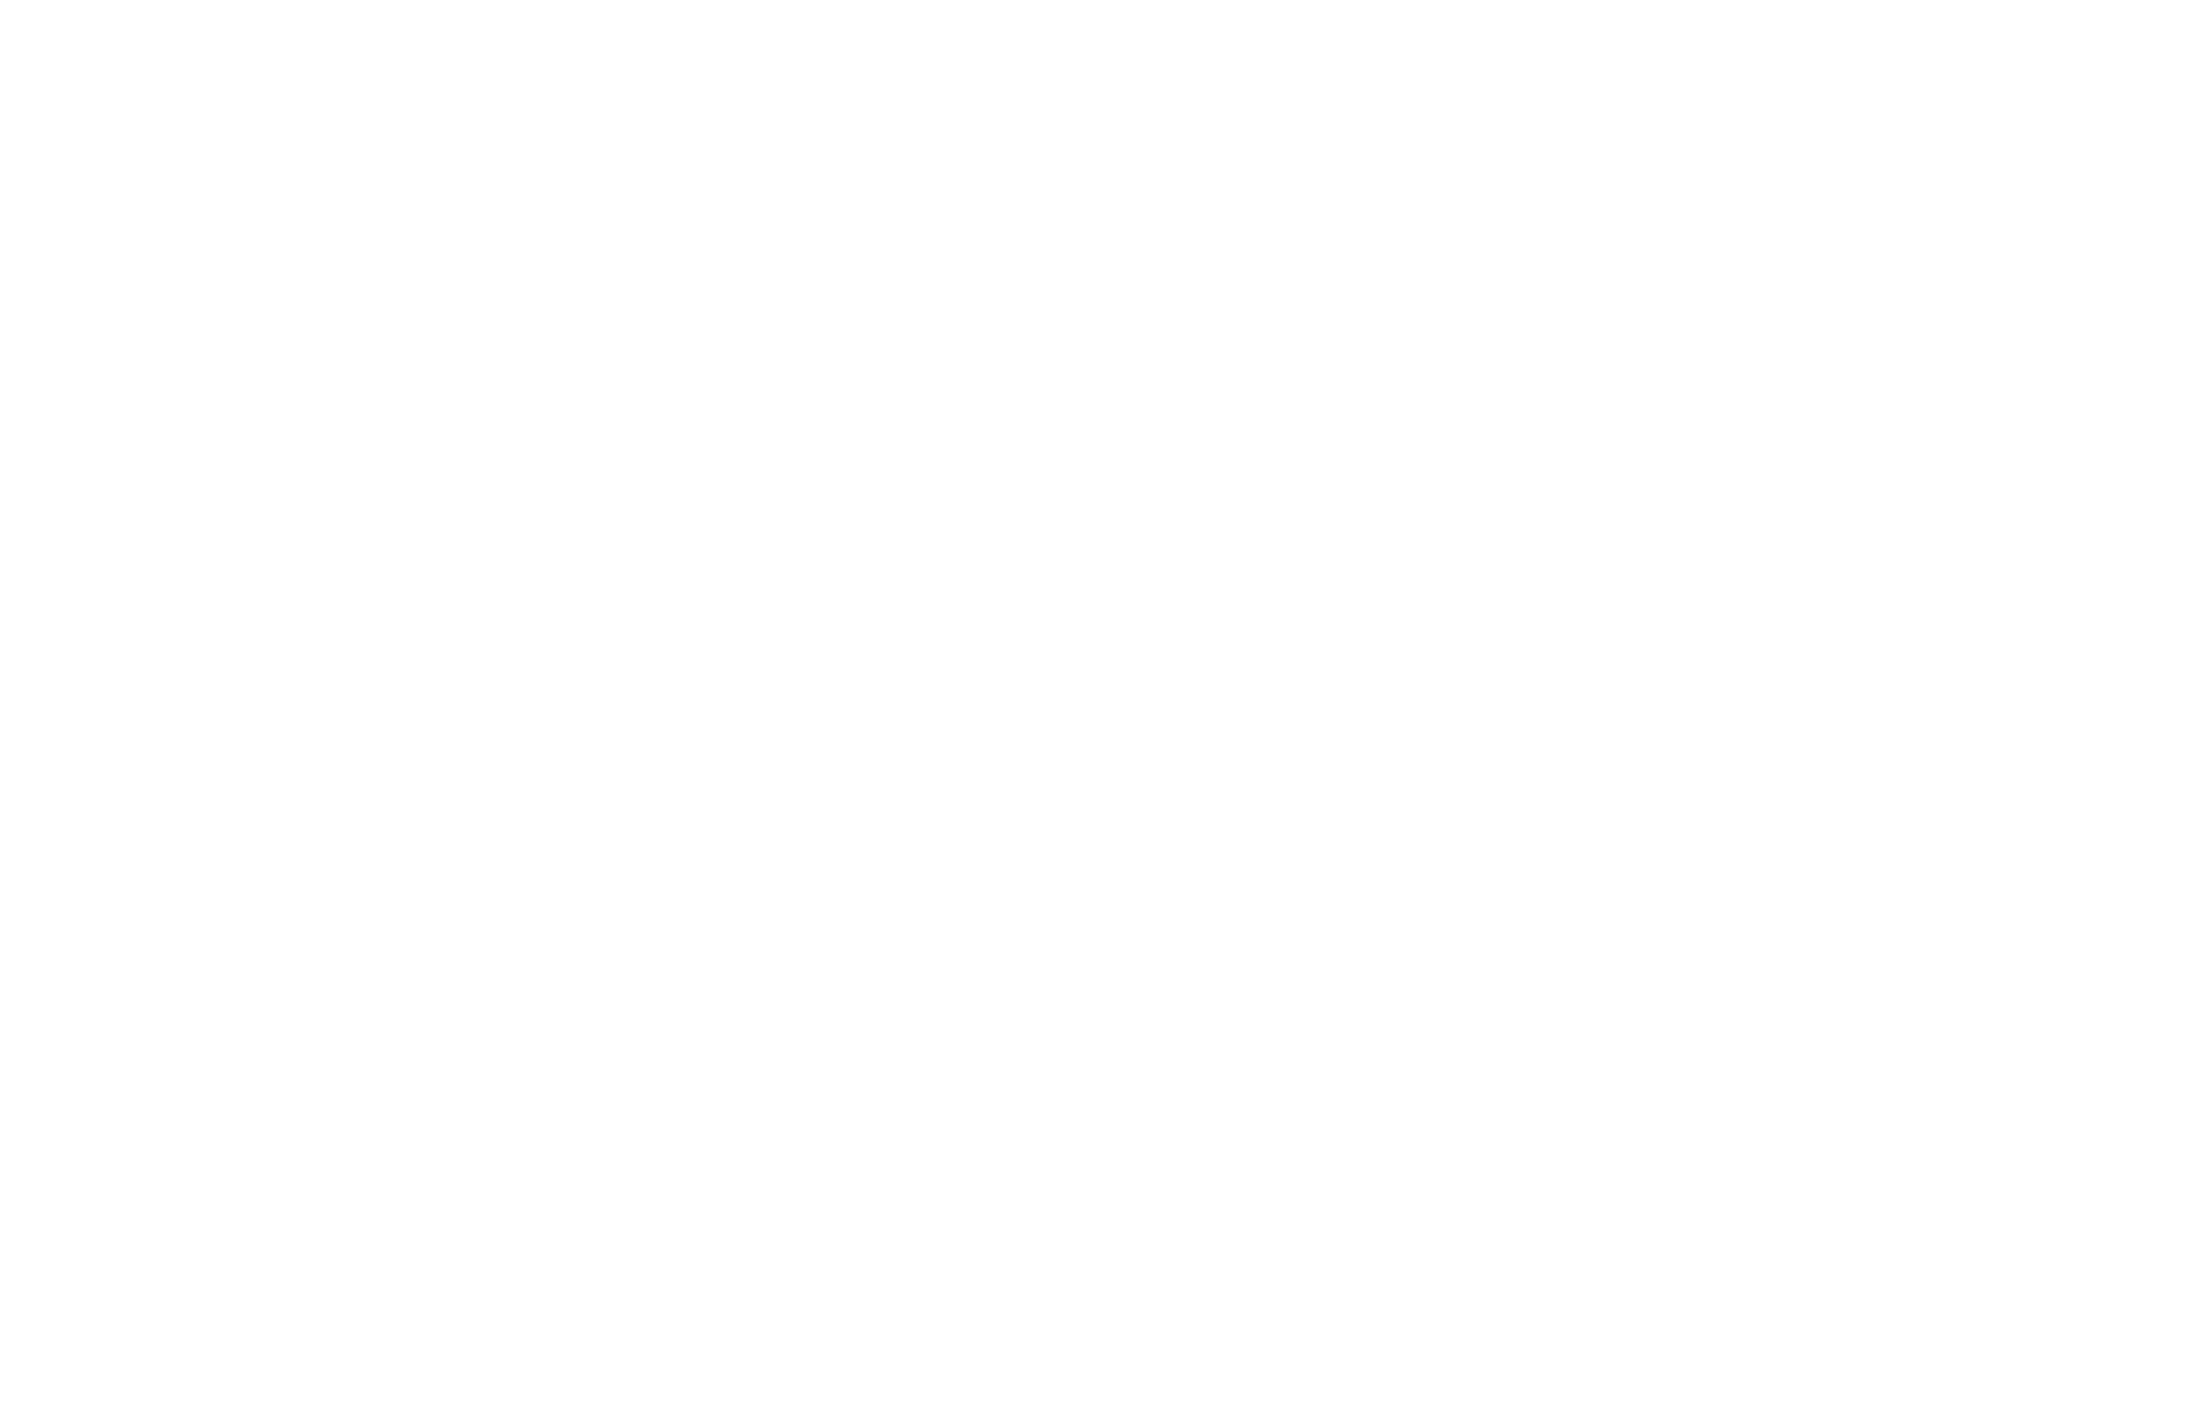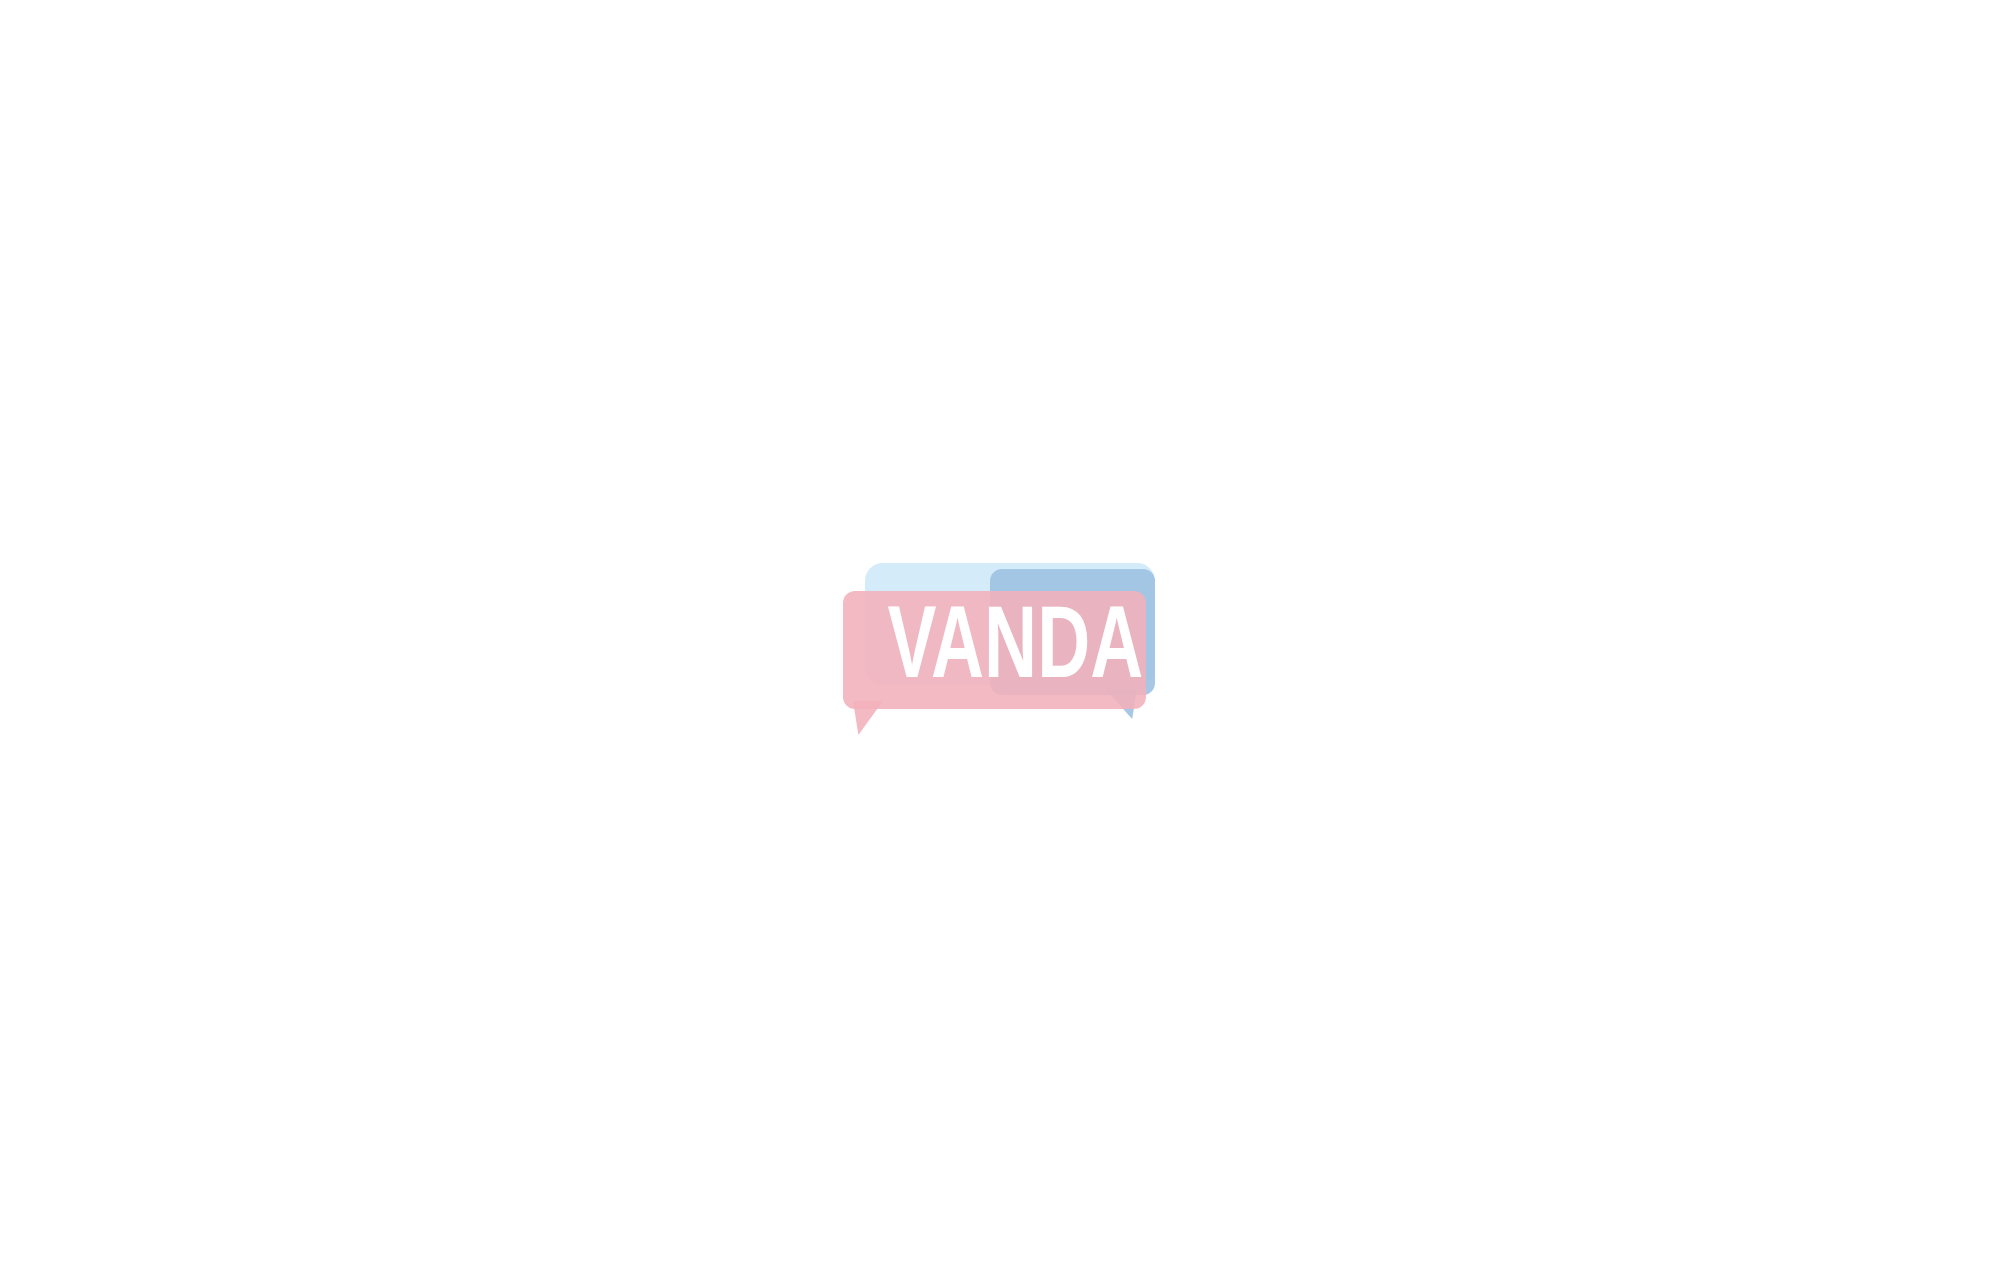--- a/index.html
+++ b/index.html
@@ -641,21 +641,13 @@
         <line x1="148" y1="732" x2="110" y2="732" stroke="#333" stroke-width="0.9"></line>
         <line x1="111" y1="1173" x2="123" y2="1161" stroke="#111111" stroke-width="1.4"></line>
         <line x1="148" y1="1167" x2="110" y2="1167" stroke="#333" stroke-width="0.9"></line>
         <text x="112" y="370.5" fill="#111111" font-size="15" font-weight="bold" font-family="&quot;Liberation Sans&quot;,sans-serif" text-anchor="middle" letter-spacing="-0.3" transform="rotate(-90 112 370.5)">6 000</text>
         <text x="112" y="659.5" fill="#111111" font-size="15" font-weight="bold" font-family="&quot;Liberation Sans&quot;,sans-serif" text-anchor="middle" letter-spacing="-0.3" transform="rotate(-90 112 659.5)">2 000</text>
         <text x="112" y="949.5" fill="#111111" font-size="15" font-weight="bold" font-family="&quot;Liberation Sans&quot;,sans-serif" text-anchor="middle" letter-spacing="-0.3" transform="rotate(-90 112 949.5)">6 000</text>
       </g>
       <rect x="0" y="0" width="2000" height="1285" fill="#ffffff"></rect>
     </svg>
 
-  <div id="watermark">
-    <div id="wm-light" class="bubble" style="background: rgba(205, 232, 248, 0.85);"></div>
-    <div id="wm-blue" class="bubble" style="background: rgba(155, 192, 224, 0.88);"></div>
-    <div id="wm-blue-tail" class="tail" style="background: rgba(155, 192, 224, 0.88);"></div>
-    <div id="wm-pink" class="bubble" style="background: rgba(243, 177, 187, 0.88);"></div>
-    <div id="wm-pink-tail" class="tail" style="background: rgba(243, 177, 187, 0.88);"></div>
-    <div id="wm-text" style="color: rgb(255, 255, 255);">VANDA</div>
-  </div>
 </div>
 
 </body></html>

